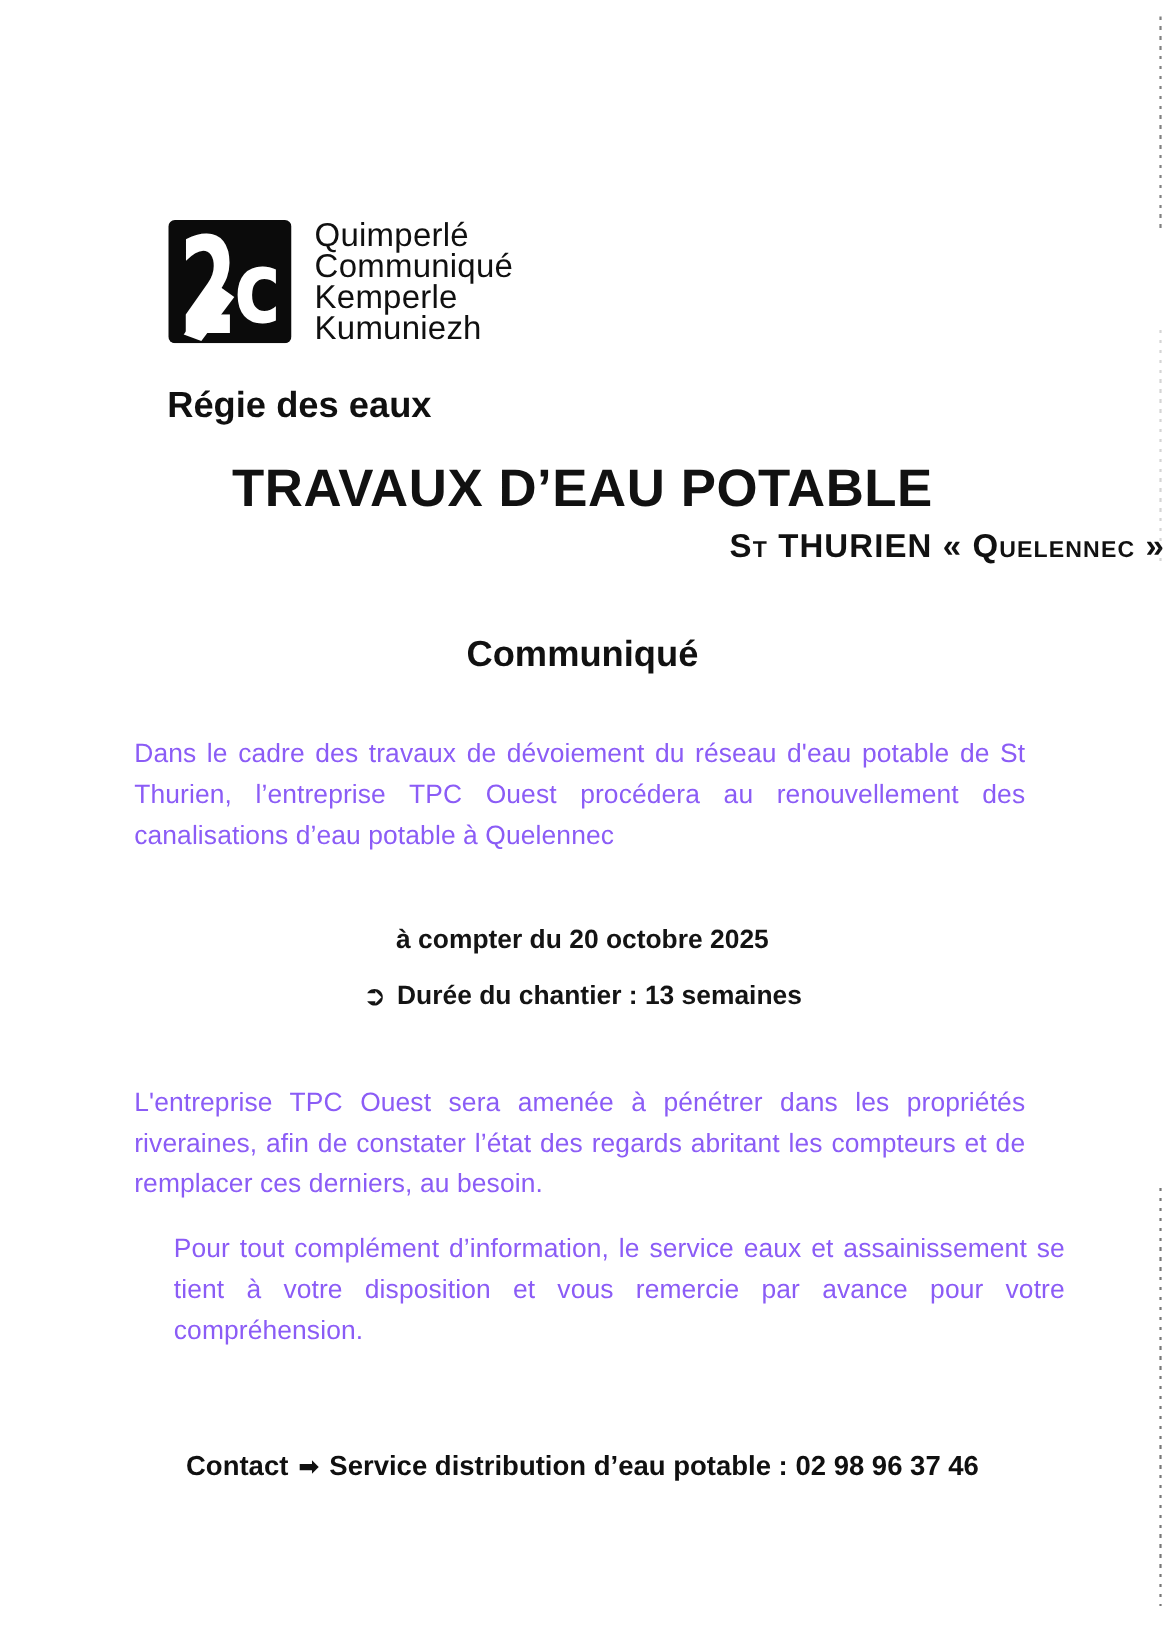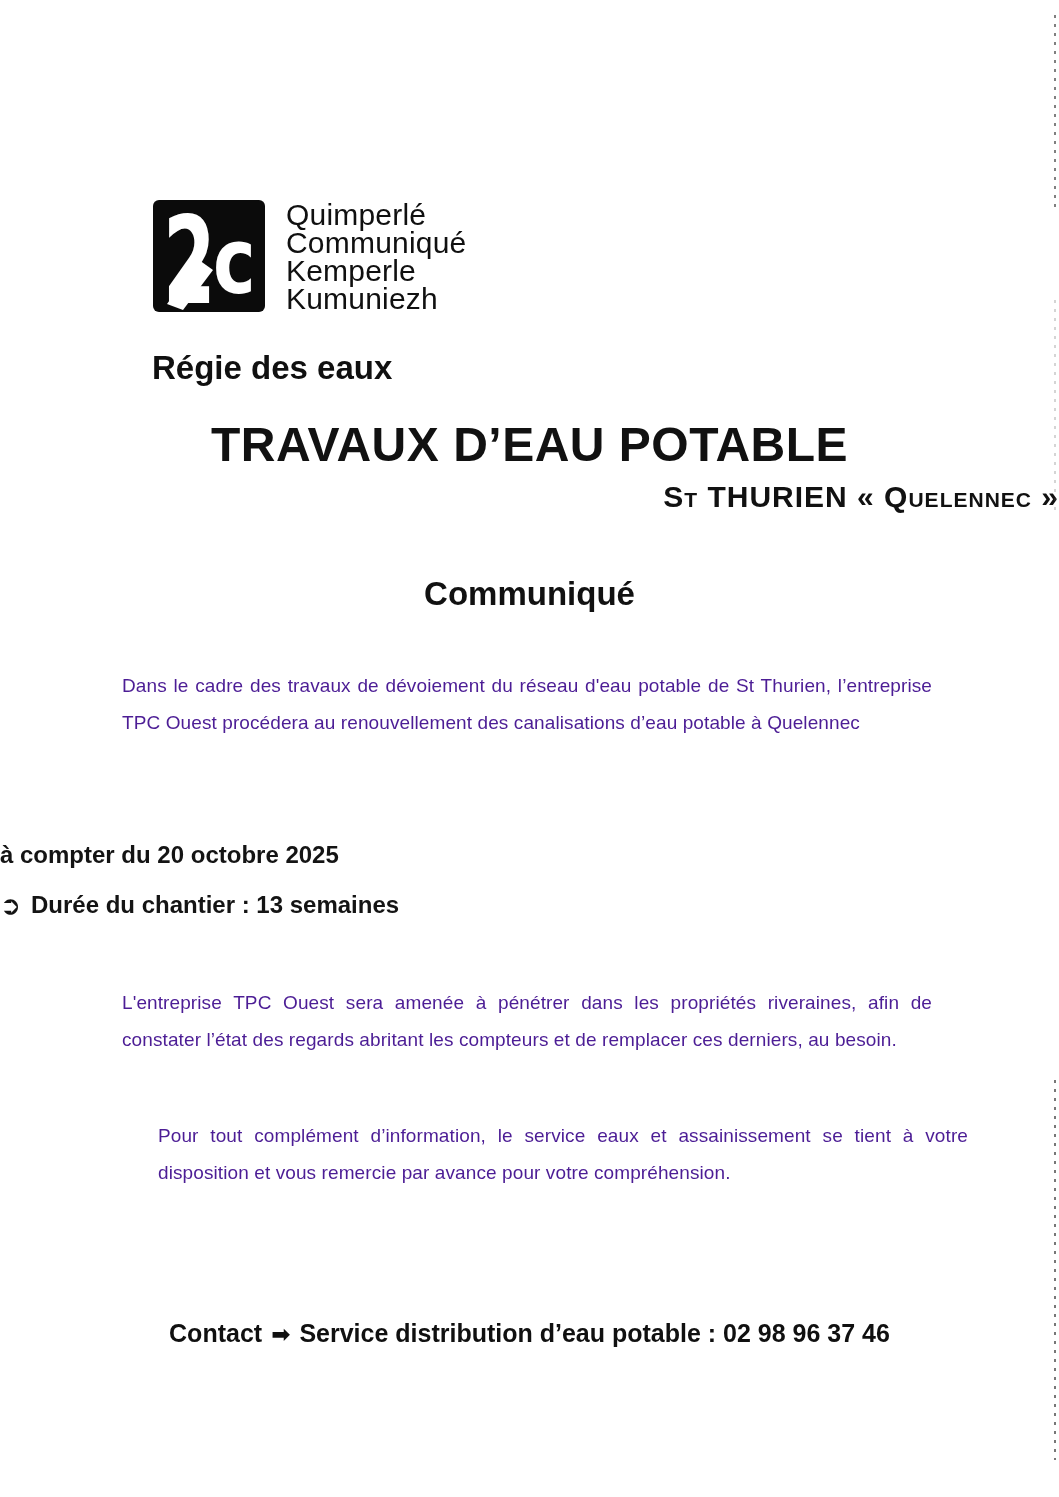--- a/index.html
+++ b/index.html
@@ -84,36 +84,36 @@
     font-weight: 700;
     font-size: 33px;
     color: #111111;
   }
 
   .para {
     position: absolute;
     left: 122px;
     width: 810px;
     margin: 0;
-    font-size: 19px;
+    font-size: 24px;
     line-height: 37px;
     font-weight: 400;
     text-align: justify;
-    color: #4c1d95;
+    color: #8b5cf6;
     letter-spacing: 0.1px;
   }
   .p1 { top: 667px; }
   .p2 { top: 984px; }
   .p3 { top: 1117px; margin-left: 36px; }
 
   .center-line {
     position: absolute;
     left: 0;
     width: 100%;
-    text-align: left;
+    text-align: center;
     font-weight: 700;
     font-size: 24px;
     color: #141414;
   }
   .start-line { top: 841px; }
   .duration-line { top: 891px; }
   .bullet {
     display: inline-block;
     margin-right: 10px;
     font-size: 25px;

